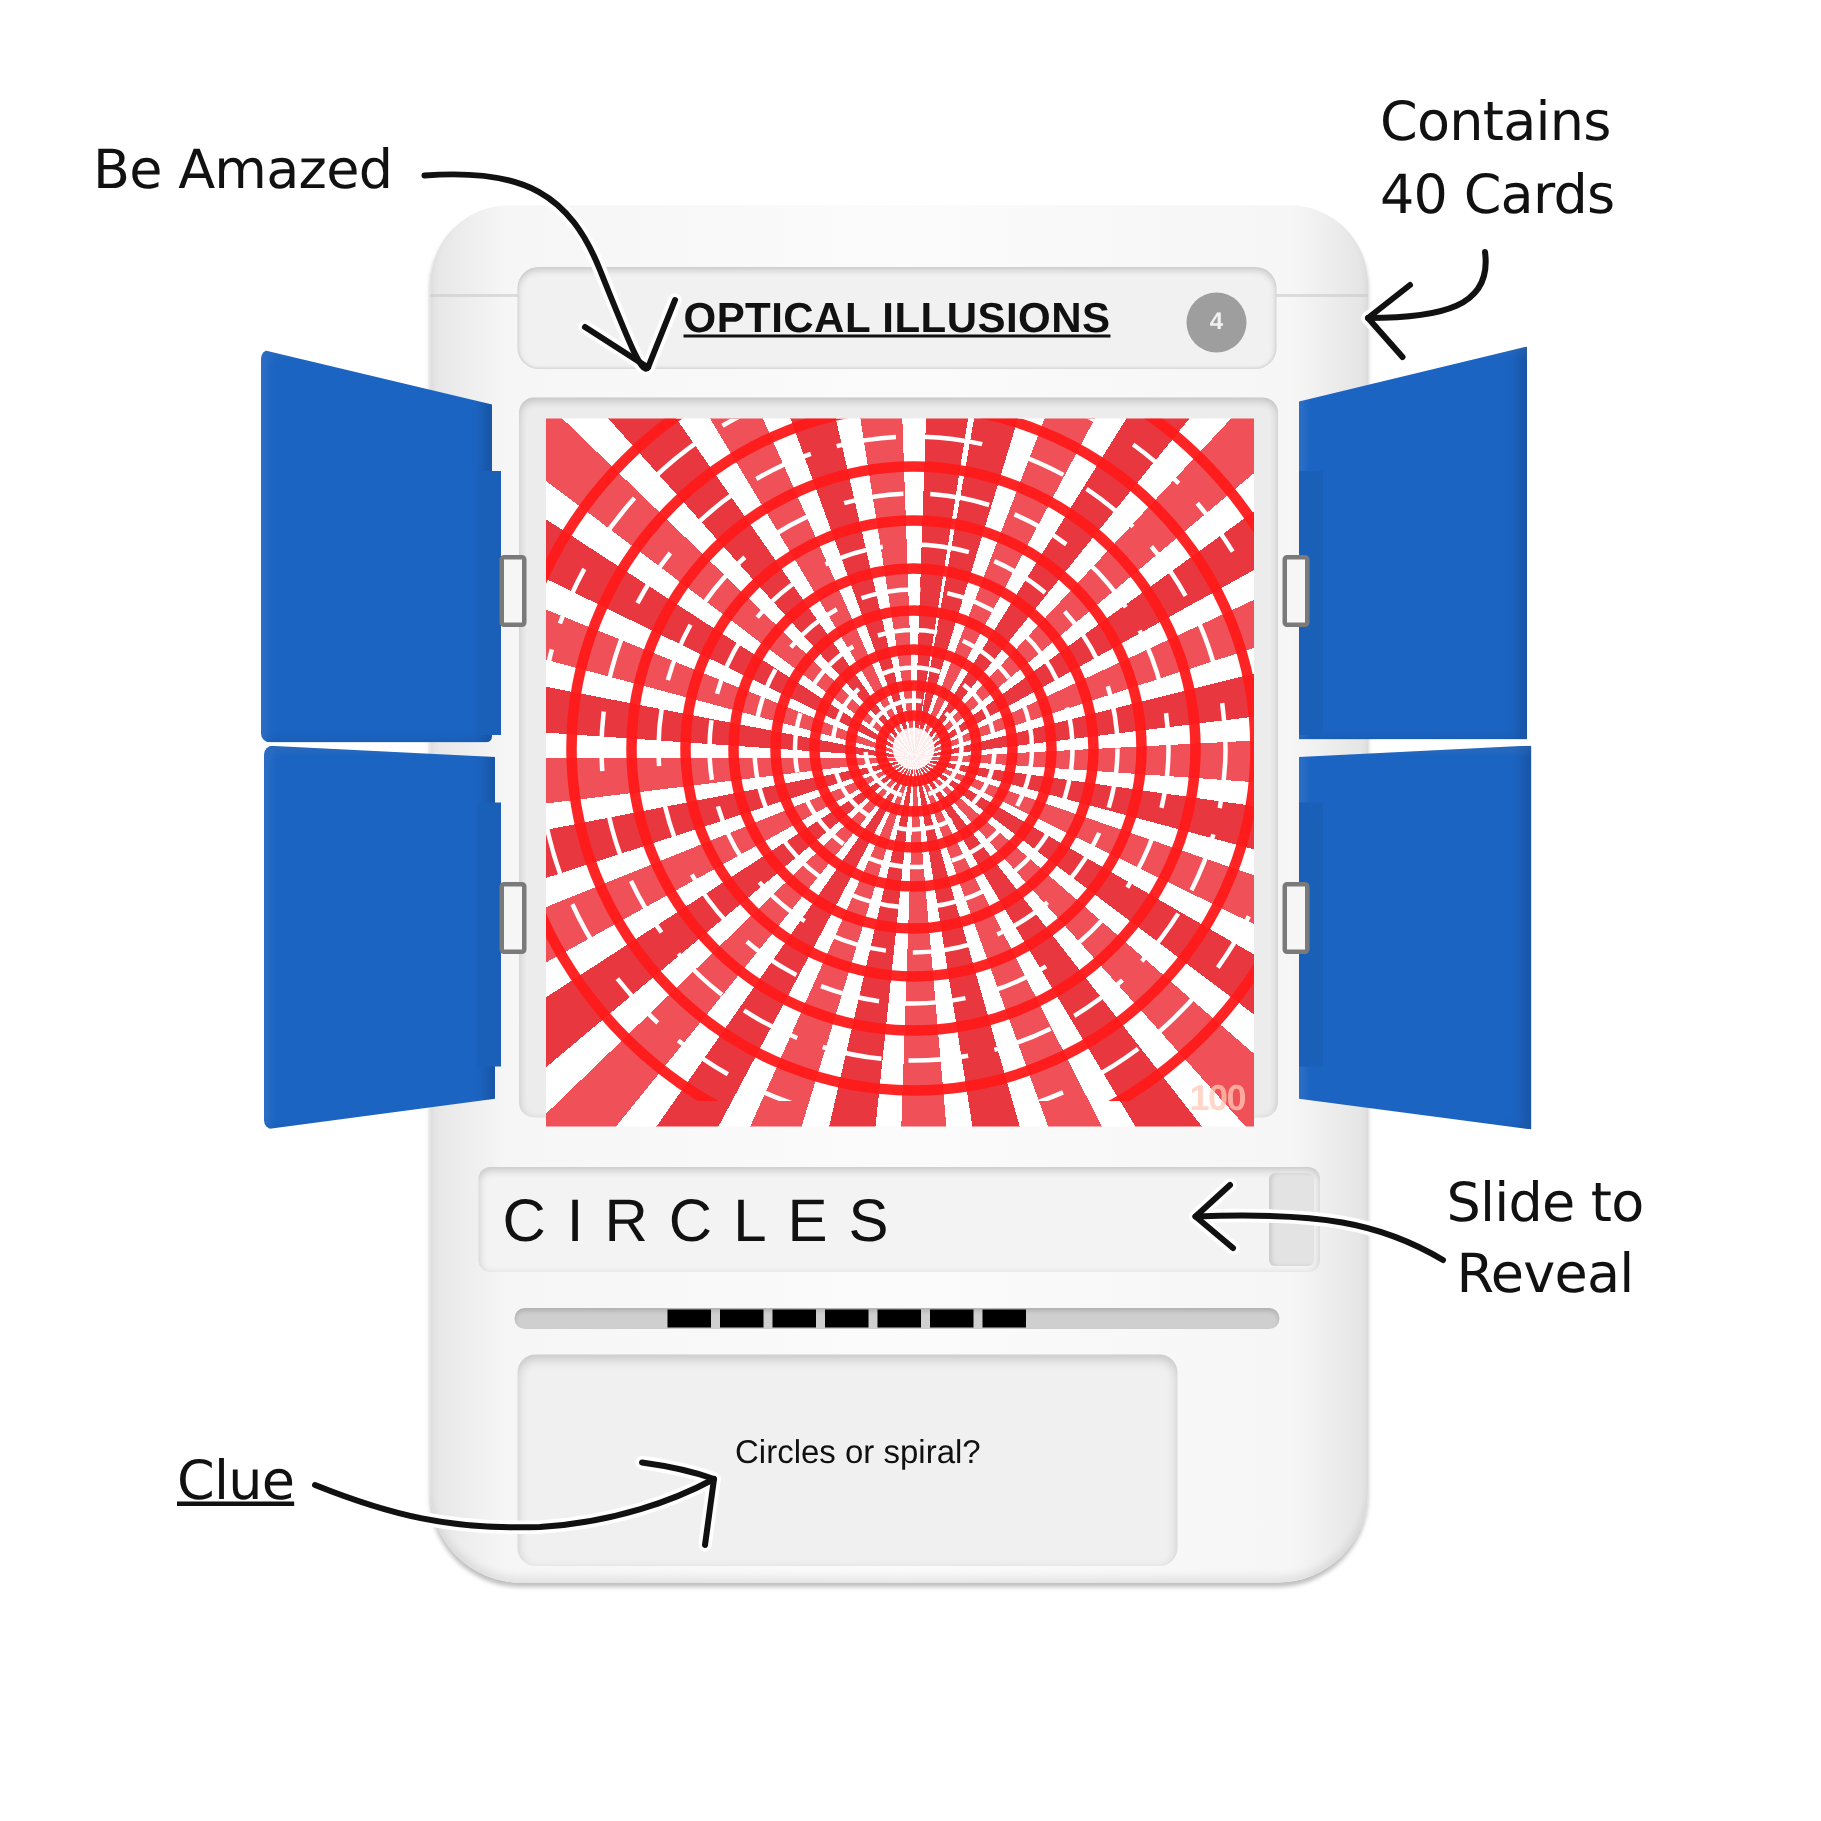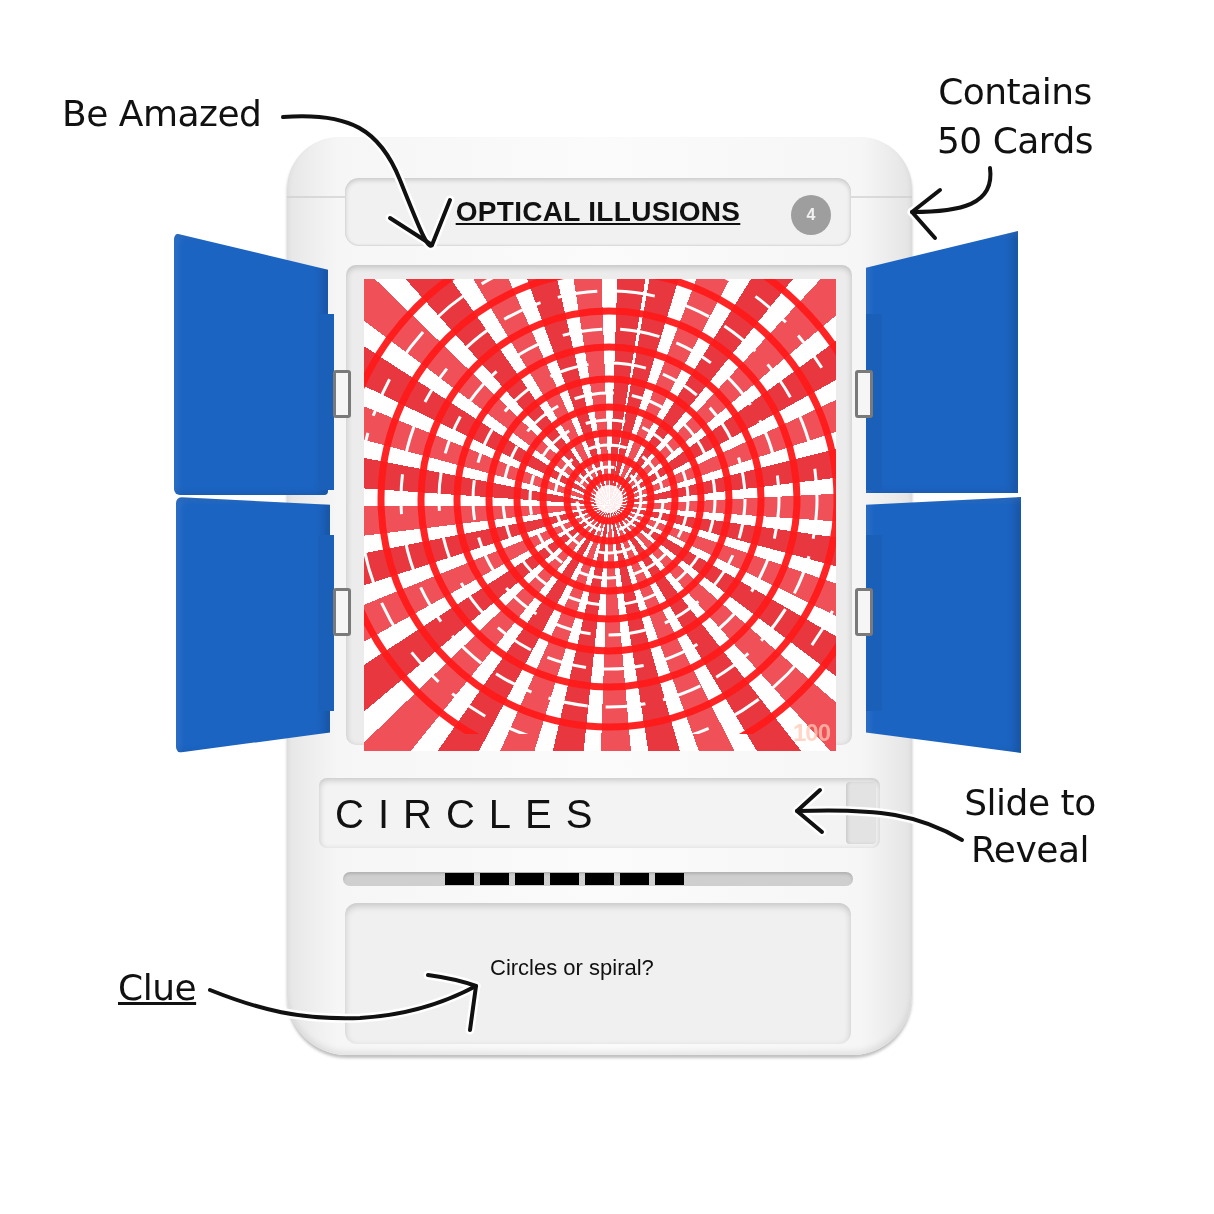--- a/index.html
+++ b/index.html
@@ -67,30 +67,30 @@
     font-size:40px; letter-spacing:14px; color:#111; padding-left:16px;
   }
 
   .letter-track {
     position:absolute; left:343px; top:872px; width:510px; height:14px;
     background:#cfcfcf; border-radius:7px; box-shadow: inset 0 2px 3px rgba(0,0,0,0.15);
   }
   .letter-slot { position:absolute; top:1px; width:29px; height:12px; background:#000; }
 
   .clue-panel {
-    position:absolute; left:345px; top:903px; width:506px; height:141px;
+    position:absolute; left:345px; top:903px; width:440px; height:141px;
     background:#f0f0f0; border-radius:12px;
     box-shadow: inset 0 3px 7px rgba(0,0,0,0.18);
   }
   .clue-text { position:absolute; left:145px; top:52px; font-size:22px; color:#111; }
 
   
   .note { position:absolute; font-family:"DejaVu Sans", sans-serif; font-size:36px; color:#111; line-height:1.2; letter-spacing:-0.5px; }
   .note-be { left:62px; top:92px; }
-  .note-contains { left:920px; top:68px; text-align:center; width:190px; line-height:1.35; }
+  .note-contains { left:920px; top:58px; width:190px; line-height:1.35; }
   .note-slide { left:960px; top:780px; text-align:center; width:140px; line-height:1.3; }
   .note-clue { left:118px; top:966px;text-decoration:underline; }
   .arrows { position:absolute; left:0; top:0; pointer-events:none; }
 </style>
 </head>
 <body>
 
 <div class="device"></div>
 <div class="device-seam"></div>
 
@@ -156,21 +156,21 @@
   <div class="letter-slot" style="left:312px"></div>
 </div>
 
 <div class="clue-panel">
   <div class="clue-text">Circles or spiral?</div>
 </div>
 
 <div class="note note-be">Be Amazed</div>
 <div class="note note-contains">
   <div>Contains</div>
-  <div>50 Cards</div>
+  <div>40 Cards</div>
 </div>
 <div class="note note-slide">
   <div>Slide to</div>
   <div>Reveal</div>
 </div>
 <div class="note note-clue">Clue</div>
 
 <svg class="arrows" width="1214" height="1214">
   <g fill="none" stroke="#ffffff" stroke-width="9" stroke-linecap="round" stroke-linejoin="round">
     <path d="M283 117 C350 112 380 130 400 180 C420 230 428 250 432 245"></path>

